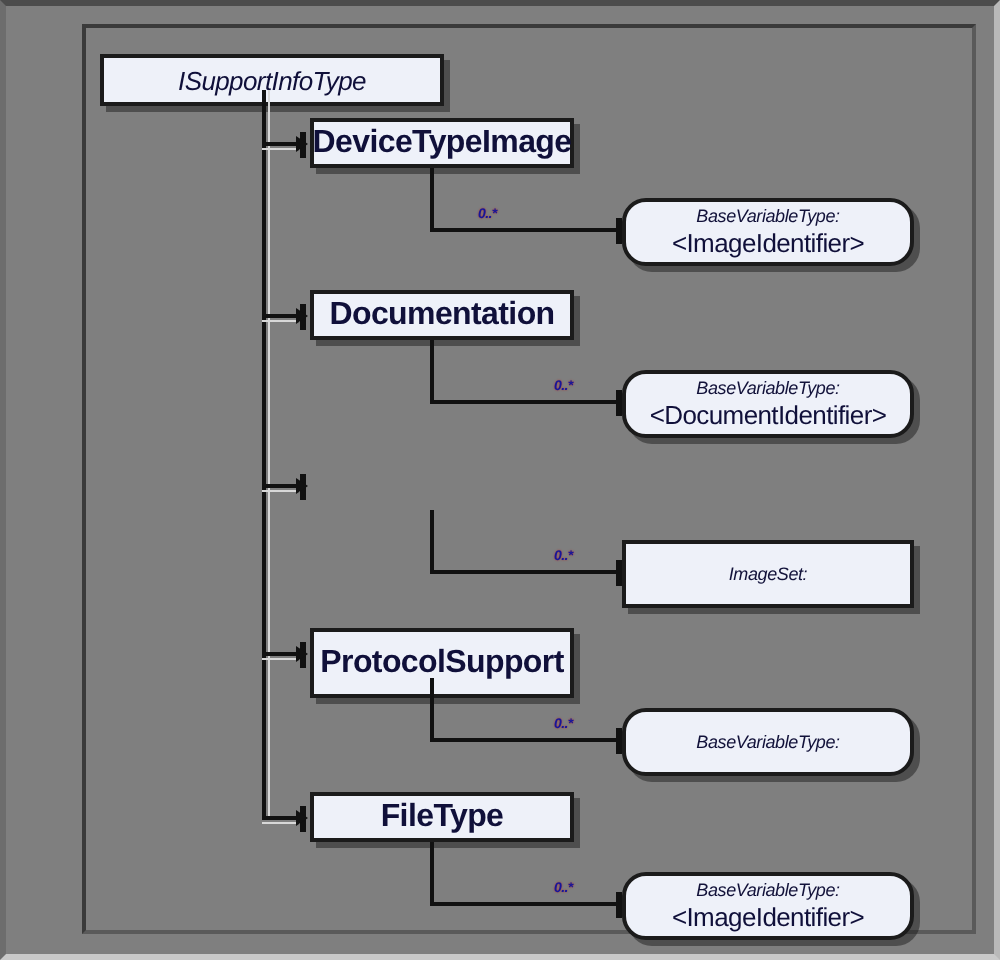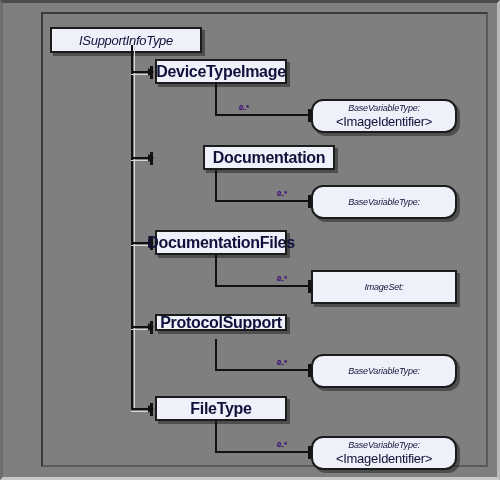--- a/index.html
+++ b/index.html
@@ -113,21 +113,21 @@
     text-shadow: 0 0 1px rgba(180,40,40,0.9);
   }
 </style>
 </head>
 <body>
 
 <div id="stage">
   <div id="outer-frame"></div>
   <div id="panel">
 
-    <div class="node root" style="left:7px; top:13px; width:152px; height:26px;">
+    <div class="node root" style="left:7px; top:13px; width:172px; height:26px;">
       <div class="ln-name">ISupportInfoType</div>
     </div>
 
     <div class="trunk vline" style="left:88px; top:31px; height:365px;"></div>
     <div class="trunk vline-lt" style="left:91px; top:31px; height:365px;"></div>
 
     <div class="trunk hline" style="left:88px; top:57px; width:22px;"></div>
     <div class="trunk hline-lt" style="left:88px; top:60px; width:22px;"></div>
     <div class="bar-marker" style="left:107px; top:52px;"></div>
     <div class="arrow-marker" style="left:105px; top:54px;"></div>
@@ -145,59 +145,57 @@
     <div class="node rounded" style="left:268px; top:85px; width:146px; height:34px;">
       <div class="ln-type">BaseVariableType:</div>
       <div class="ln-name">&lt;ImageIdentifier&gt;</div>
     </div>
 
     <div class="trunk hline" style="left:88px; top:143px; width:22px;"></div>
     <div class="trunk hline-lt" style="left:88px; top:146px; width:22px;"></div>
     <div class="bar-marker" style="left:107px; top:138px;"></div>
     <div class="arrow-marker" style="left:105px; top:140px;"></div>
 
-    <div class="node child" style="left:112px; top:131px; width:132px; height:25px;margin-left:48px;">
+    <div class="node child" style="left:112px; top:131px; width:132px; height:25px;">
       <div class="ln-name">Documentation</div>
     </div>
 
     <div class="trunk vline" style="left:172px; top:156px; height:32px;"></div>
     <div class="trunk hline" style="left:172px; top:186px; width:96px;"></div>
     <div class="bar-marker" style="left:265px; top:181px;"></div>
 
     <div class="mult" style="left:234px; top:176px;">0..*</div>
 
     <div class="node rounded" style="left:268px; top:171px; width:146px; height:34px;">
       <div class="ln-type">BaseVariableType:</div>
+      <div class="ln-name">&lt;DocumentIdentifier&gt;</div>
     </div>
 
     <div class="trunk hline" style="left:88px; top:228px; width:22px;"></div>
     <div class="trunk hline-lt" style="left:88px; top:231px; width:22px;"></div>
     <div class="bar-marker" style="left:107px; top:223px;"></div>
     <div class="arrow-marker" style="left:105px; top:225px;"></div>
 
-    <div class="node child" style="left:112px; top:216px; width:132px; height:25px;">
-      <div class="ln-name">DocumentationFiles</div>
-    </div>
 
     <div class="trunk vline" style="left:172px; top:241px; height:32px;"></div>
     <div class="trunk hline" style="left:172px; top:271px; width:96px;"></div>
     <div class="bar-marker" style="left:265px; top:266px;"></div>
 
     <div class="mult" style="left:234px; top:261px;">0..*</div>
 
     <div class="node" style="left:268px; top:256px; width:146px; height:34px;">
       <div class="ln-type">ImageSet:</div>
     </div>
 
     <div class="trunk hline" style="left:88px; top:312px; width:22px;"></div>
     <div class="trunk hline-lt" style="left:88px; top:315px; width:22px;"></div>
     <div class="bar-marker" style="left:107px; top:307px;"></div>
     <div class="arrow-marker" style="left:105px; top:309px;"></div>
 
-    <div class="node child" style="left:112px; top:300px; width:132px; height:17px;">
+    <div class="node child" style="left:112px; top:300px; width:132px; height:35px;">
       <div class="ln-name">ProtocolSupport</div>
     </div>
 
     <div class="trunk vline" style="left:172px; top:325px; height:32px;"></div>
     <div class="trunk hline" style="left:172px; top:355px; width:96px;"></div>
     <div class="bar-marker" style="left:265px; top:350px;"></div>
 
     <div class="mult" style="left:234px; top:345px;">0..*</div>
 
     <div class="node rounded" style="left:268px; top:340px; width:146px; height:34px;">

